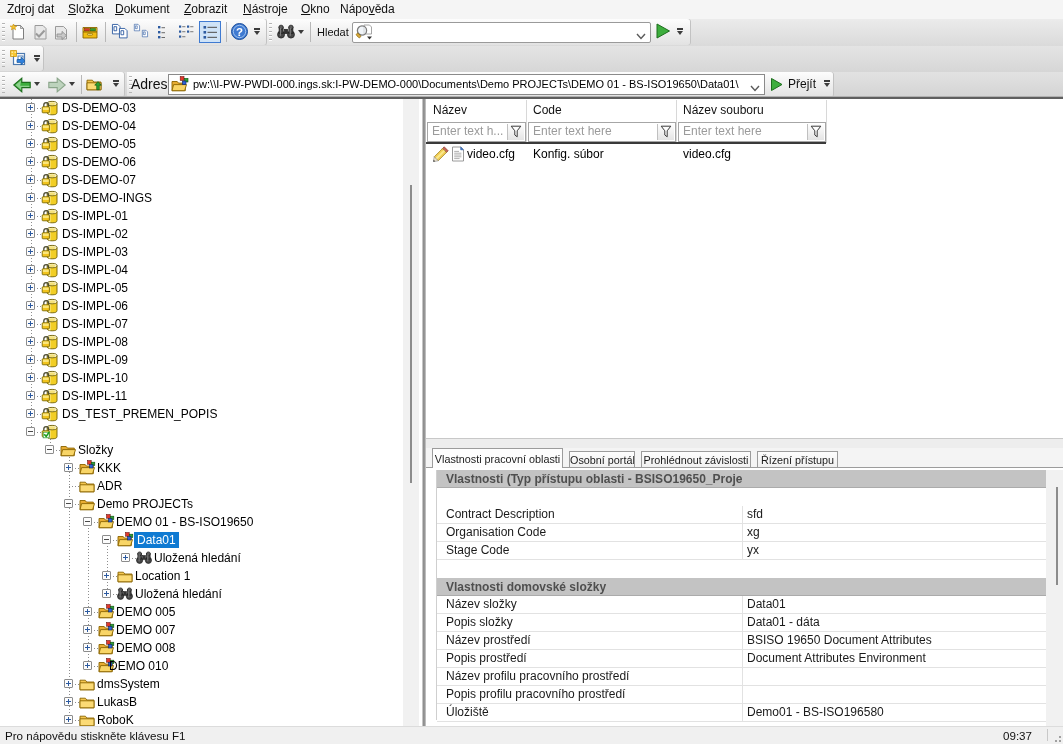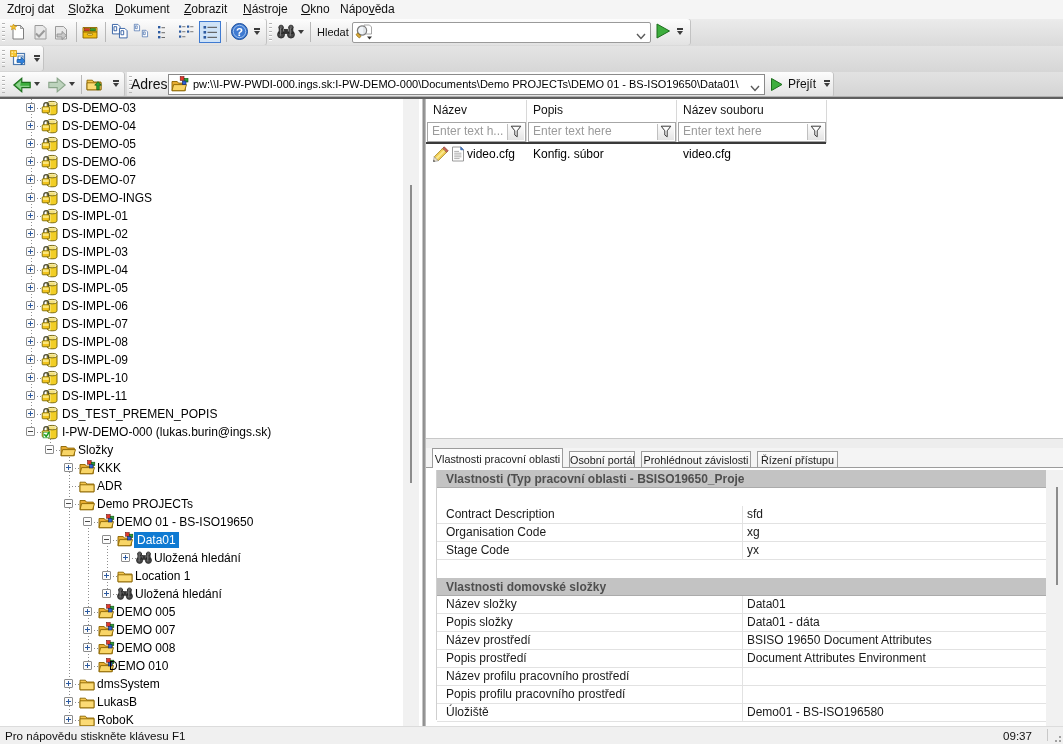--- a/index.html
+++ b/index.html
@@ -494,21 +494,20 @@
           <path d="M6.2 3.6 v9 a4.9 2.2 0 0 0 9.8 0 v-9" fill="#f2ce25" stroke="#6f5f00" stroke-width="0.9"></path>
           <path d="M7.4 4.6 v8.4 a1.8 1.8 0 0 0 2 1.5 V5" fill="#fdf6c0" stroke="none"></path>
           <ellipse cx="11.1" cy="3.6" rx="4.9" ry="2.2" fill="#fdfbe8" stroke="#6f5f00" stroke-width="0.9"></ellipse>
           <ellipse cx="11.1" cy="3.7" rx="3.4" ry="1.4" fill="#f4e17a"></ellipse>
           <path d="M2.8 7 v-2 a2.4 2.4 0 0 1 4.8 0 v2" fill="none" stroke="#4d4d33" stroke-width="1.3"></path>
           <rect x="1.2" y="6.8" width="7.2" height="6" rx="0.7" fill="#f2c41d" stroke="#7a6a00" stroke-width="0.9"></rect>
           <rect x="1.9" y="7.5" width="5.8" height="2.4" rx="0.5" fill="#fbe67a" stroke="none"></rect>
           <rect x="2.2" y="8.2" width="6" height="5.6" fill="#fff" stroke="#3aa03a" stroke-width="0.8"></rect>
           <path d="M3.2 10.2 l2 2.2 3-4.4" fill="none" stroke="#1fa01f" stroke-width="1.6"></path>
         </svg></div>
-<div class="trow" style="left:62px;top:324px">I-PW-DEMO-000 (lukas.burin@ings.sk)</div>
 <div class="hline" style="left:56px;top:351px;width:11px"></div>
 <div class="pmbox" style="left:45px;top:346px">
         <i></i>
       </div>
 <div class="ticon" style="left:60px;top:343px;position:absolute"><svg width="16" height="16" viewBox="0 0 16 16" style="">
           <path d="M1 4.5 h5.2 l1.3 1.6 h6.8 v7.6 H1z" fill="#e8ad33" stroke="#8a6400" stroke-width="0.9"></path>
           <path d="M2.6 7.6 h12.9 l-1.9 6.1 H1z" fill="#f8d567" stroke="#8a6400" stroke-width="0.9"></path>
         </svg></div>
 <div class="trow" style="left:78px;top:342px">Složky</div>
 <div class="hline" style="left:75px;top:369px;width:11px"></div>
@@ -688,21 +687,21 @@
           <path d="M1 4.2 h5.4 l1.4 1.8 h7.2 v7.8 H1z" fill="#f4c64f" stroke="#8a6400" stroke-width="0.9"></path>
           <path d="M1 6.8 h14 v7 H1z" fill="#fbda75" stroke="#8a6400" stroke-width="0.9"></path>
         </svg></div>
 <div class="trow" style="left:97px;top:612px">RoboK</div>
 </div>
 <div class="abs" style="left:403px;top:99px;width:16px;height:627px;background:#f1f1f1"></div>
 <div class="abs" style="left:410px;top:185px;width:2px;height:298px;background:#8c8c8c"></div>
 <div class="abs" style="left:422px;top:99px;width:4px;height:627px;background:linear-gradient(to right,#e0e0e0,#8a8a8a 40%,#9a9a9a 70%,#d6d6d6)"></div>
 <div class="abs" style="left:426px;top:99px;width:637px;height:339px;background:#fff">
 <div class="hdrtxt" style="left:7px">Název</div>
-<div class="hdrtxt" style="left:107px">Popis</div>
+<div class="hdrtxt" style="left:107px">Code</div>
 <div class="hdrtxt" style="left:257px">Název souboru</div>
 <div class="abs" style="left:100px;top:1px;width:1px;height:43px;background:#d8d8d8"></div>
 <div class="abs" style="left:250px;top:1px;width:1px;height:43px;background:#d8d8d8"></div>
 <div class="abs" style="left:400px;top:1px;width:1px;height:43px;background:#d8d8d8"></div>
 <div class="abs" style="left:1px;top:23px;width:99px;height:20px;background:#fff;border:1px solid #a6a6a6">
         <span style="position:absolute;left:4px;top:1px;color:#9b9b9b">Enter text h...</span>
         <span class="fbtn"><svg width="14" height="15" viewBox="0 0 14 15" style="">
             <path d="M2.2 2.2 h9.6 l-3.6 4.6 v6 l-2.4 -1.8 v-4.2z" fill="#fdfdfd" stroke="#3a3a3a" stroke-width="1"></path>
           </svg></span>
       </div>
@@ -744,21 +743,21 @@
 <div class="abs" style="left:426px;top:438px;width:637px;height:10px;background:#ededed;border-top:1px solid #c8c8c8"></div>
 <div class="abs" style="left:426px;top:448px;width:637px;height:20px;background:#f4f4f4"></div>
 <div class="abs" style="left:426px;top:467px;width:637px;height:1px;background:#9c9c9c"></div>
 <div class="tab" style="left:432px;top:448px;width:131px;height:20px;line-height:20px;background:#fdfdfd;font-size:10.8px">Vlastnosti pracovní oblasti</div>
 <div class="tab" style="left:569px;top:451px;width:66px;height:16px;line-height:16px;font-size:10.8px">Osobní portál</div>
 <div class="tab" style="left:641px;top:451px;width:110px;height:16px;line-height:16px;font-size:10.8px">Prohlédnout závislosti</div>
 <div class="tab" style="left:757px;top:451px;width:81px;height:16px;line-height:16px;font-size:10.8px">Řízení přístupu</div>
 <div class="abs" style="left:426px;top:468px;width:637px;height:258px;background:#fff">
 </div>
 <div class="gh" style="top:470px">
-      <span style="position:absolute;left:9px;width:301px;overflow:hidden;white-space:nowrap">Vlastnosti (Typ pracovní oblasti - BSISO19650_Proje</span>
+      <span style="position:absolute;left:9px;width:301px;overflow:hidden;white-space:nowrap">Vlastnosti (Typ přístupu oblasti - BSISO19650_Proje</span>
     </div>
 <div class="gr" style="top:506px">
       <span class="lab">Contract Description</span>
       <span class="val">sfd</span>
       <span style="position:absolute;left:305px;top:0;width:1px;height:18px;background:#e2e2e2"></span>
     </div>
 <div class="gr" style="top:542px">
       <span class="lab">Stage Code</span>
       <span class="val">yx</span>
       <span style="position:absolute;left:305px;top:0;width:1px;height:18px;background:#e2e2e2"></span>

